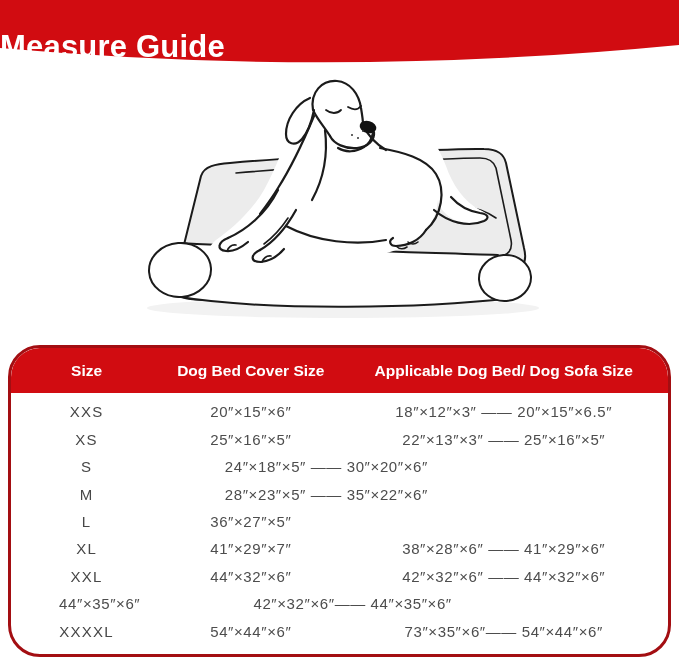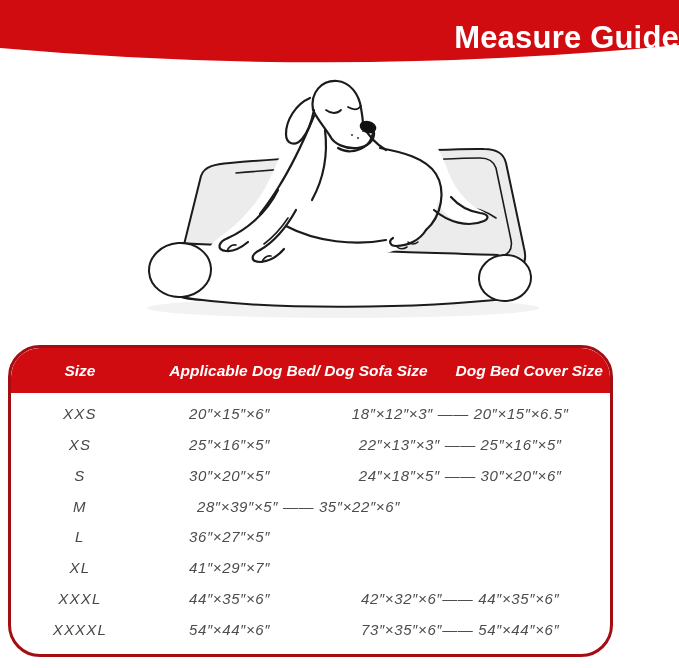--- a/index.html
+++ b/index.html
@@ -11,35 +11,34 @@
   }
   *{margin:0;padding:0;box-sizing:border-box;}
   html,body{background:#fff;}
   body{font-family:"Liberation Sans","DejaVu Sans",sans-serif;}
   .page{position:relative;width:679px;height:668px;background:#fff;overflow:hidden;}
 
   
   .header{position:absolute;left:0;top:0;width:679px;height:80px;}
   .header svg{position:absolute;left:0;top:0;display:block;}
   .page-title{
-    position:absolute;left:0;top:20px;width:679px;
-    text-align:right;color:#fff;font-size:31px;font-weight:600;
+    position:absolute;left:0;top:29px;width:679px;
+    text-align:left;color:#fff;font-size:31px;font-weight:600;
     letter-spacing:0.2px;
-    padding-left:28px;
   }
 
   
   .illustration{position:absolute;left:128px;top:68px;width:424px;height:258px;}
   .illustration svg{display:block;width:100%;height:100%;}
 
   
   .size-table{
-    position:absolute;left:8px;top:345px;width:605px;height:312px;
+    position:absolute;left:8px;top:345px;width:663px;height:312px;
     border:3px solid var(--border-red);border-radius:32px;
-    background:#fff;overflow:hidden;font-style:italic;
+    background:#fff;overflow:hidden;
   }
   .thead{
     display:flex;align-items:center;height:45px;background:var(--red);
     color:#fff;font-weight:bold;font-size:15.5px;
     border-radius:28px 28px 0 0;
   }
   .tbody{
     display:flex;flex-direction:column;justify-content:space-around;
     height:calc(100% - 45px);padding:5px 0 9px;
   }
@@ -124,60 +123,64 @@
             <circle cx="230" cy="70" r="1"></circle>
             <circle cx="235" cy="63" r="1"></circle>
         </g>
       </g>
     </svg>
   </div>
 
   <div class="size-table">
     <div class="thead">
       <div class="th col-size">Size</div>
+      <div class="th col-cover">Dog Bed Cover Size</div>
       <div class="th col-applicable">Applicable Dog Bed/ Dog Sofa Size</div>
-      <div class="th col-cover">Dog Bed Cover Size</div>
     </div>
     <div class="tbody" id="tbody">
   <div class="tr">
     <div class="td col-size">XXS</div>
     <div class="td col-cover">20″×15″×6″</div>
     <div class="td col-applicable">18″×12″×3″ —— 20″×15″×6.5″</div>
   </div>
 
   <div class="tr">
     <div class="td col-size">XS</div>
     <div class="td col-cover">25″×16″×5″</div>
     <div class="td col-applicable">22″×13″×3″ —— 25″×16″×5″</div>
   </div>
 
   <div class="tr">
     <div class="td col-size">S</div>
-    <div class="td col-cover">30″×20″×5″</div>
     <div class="td col-applicable">24″×18″×5″ —— 30″×20″×6″</div>
   </div>
 
   <div class="tr">
     <div class="td col-size">M</div>
-    <div class="td col-applicable">28″×39″×5″ —— 35″×22″×6″</div>
+    <div class="td col-applicable">28″×23″×5″ —— 35″×22″×6″</div>
   </div>
 
   <div class="tr">
     <div class="td col-size">L</div>
     <div class="td col-cover">36″×27″×5″</div>
   </div>
 
   <div class="tr">
     <div class="td col-size">XL</div>
     <div class="td col-cover">41″×29″×7″</div>
+    <div class="td col-applicable">38″×28″×6″ —— 41″×29″×6″</div>
   </div>
 
+  <div class="tr">
+    <div class="td col-size">XXL</div>
+    <div class="td col-cover">44″×32″×6″</div>
+    <div class="td col-applicable">42″×32″×6″ —— 44″×32″×6″</div>
+  </div>
 
   <div class="tr">
-    <div class="td col-size">XXXL</div>
     <div class="td col-cover">44″×35″×6″</div>
     <div class="td col-applicable">42″×32″×6″—— 44″×35″×6″</div>
   </div>
 
   <div class="tr">
     <div class="td col-size">XXXXL</div>
     <div class="td col-cover">54″×44″×6″</div>
     <div class="td col-applicable">73″×35″×6″—— 54″×44″×6″</div>
   </div>
 </div>

